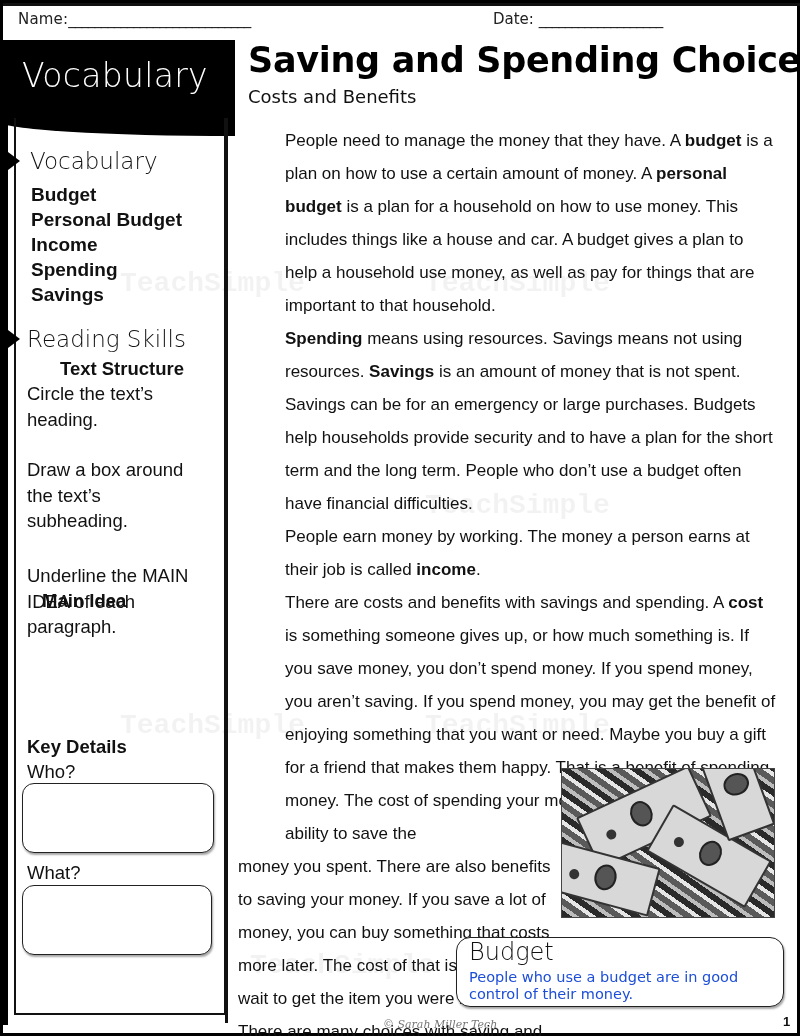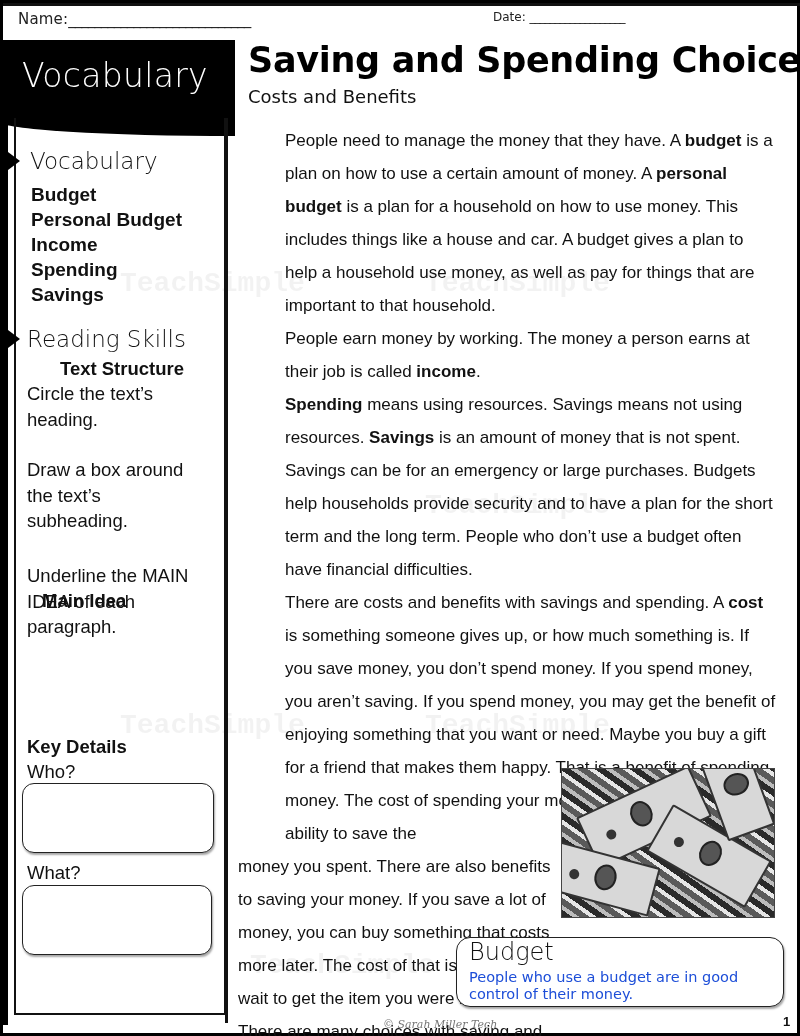--- a/index.html
+++ b/index.html
@@ -1,20 +1,20 @@
 <!DOCTYPE html>
 <html><head>
 <meta charset="utf-8">
 <style>
   html, body { margin:0; padding:0; background:#fff; }
   body { width:800px; height:1036px; position:relative; overflow:hidden; font-family:"Liberation Sans", sans-serif; color:#111; }
   .page-frame { position:absolute; left:0; top:0; width:794px; height:1030px; border:3px solid #000; background:#fff; }
   .page-frame::before { content:""; position:absolute; left:0; top:0; width:800px; height:3px; background:#111; }
   .name-line { position:absolute; left:18px; top:10px; font-family:"DejaVu Sans", sans-serif; font-size:15px; color:#222; letter-spacing:0.2px; }
-  .date-line { position:absolute; left:493px; top:10px; font-family:"DejaVu Sans", sans-serif; font-size:12px; color:#222; }
+  .date-line { position:absolute; left:493px; top:10px; font-family:"DejaVu Sans", sans-serif; font-size:15px; color:#222; }
   .blank { letter-spacing:-1px; }
 
   .sidebar-rail { position:absolute; left:0; top:40px; width:8px; height:985px; background:#000; }
   .subject-banner { position:absolute; left:0; top:40px; width:235px; height:78px; background:#000; border-bottom-right-radius:0; }
   .subject-banner-curve { position:absolute; left:0; top:100px; width:235px; height:36px; background:#000; border-radius:0 0 0 100% / 0 0 0 40%; }
   .subject-title { position:absolute; left:22px; top:56px; color:#fff; font-family:"DejaVu Sans", sans-serif; font-size:33px; font-weight:300; letter-spacing:0.3px; }
 
   .sidebar-box { position:absolute; left:14px; top:118px; width:208px; height:895px; border:2px solid #111; border-top:none; background:rgba(255,255,255,0.0); }
   .sidebar-divider { position:absolute; left:225px; top:118px; width:3px; height:905px; background:#111; }
 
@@ -110,22 +110,22 @@
 <div class="sb-text" style="top:759px;">Who?</div>
 <div class="answer-box" style="top:783px;"></div>
 <div class="sb-text" style="top:860px;">What?</div>
 <div class="answer-box" style="top:885px; width:188px;"></div>
 
 <div class="main-title">Saving and Spending Choices</div>
 <div class="main-subtitle">Costs and Benefits</div>
 
 <div class="article">
   <p class="indent"><span>People need to manage the money that they have. A </span><b>budget</b><span> is a plan on how to use a certain amount of money. A </span><b>personal budget</b><span> is a plan for a household on how to use money. This includes things like a house and car. A budget gives a plan to help a household use money, as well as pay for things that are important to that household.</span></p>
+  <p class="indent"><b>Spending</b><span> means using resources. Savings means not using resources. </span><b>Savings</b><span> is an amount of money that is not spent. Savings can be for an emergency or large purchases. Budgets help households provide security and to have a plan for the short term and the long term. People who don’t use a budget often have financial difficulties.</span></p>
   <p class="indent"><span>People earn money by working.  The money a person earns at their job is called </span><b>income</b><span>.</span></p>
-  <p class="indent"><b>Spending</b><span> means using resources. Savings means not using resources. </span><b>Savings</b><span> is an amount of money that is not spent. Savings can be for an emergency or large purchases. Budgets help households provide security and to have a plan for the short term and the long term. People who don’t use a budget often have financial difficulties.</span></p>
   <p class="indent"><span>There are costs and benefits with savings and spending. A </span><b>cost</b><span> is something someone gives up, or how much something is. If you save money, you don’t spend money. If you spend money, you aren’t saving. If you spend money, you may get the benefit of enjoying something that you want or need.  Maybe you buy a gift for a friend that makes them happy. That is a benefit of spending money.  The cost of spending your money though, is losing the ability to save the</span></p>
   <p class="wrap-zone">money you spent.  There are also benefits to saving your money.  If you save a lot of money, you can buy something that costs more later.  The cost of that is having to wait to get the item you were hoping for. There are many choices with saving and spending money.</p>
 </div>
 
 <div class="money-photo" title="Pile of one-dollar bills">
   <div class="bill" style="left:20px;top:20px;width:120px;height:52px;transform:rotate(-25deg);">
       <div class="portrait"></div>
       <div class="seal"></div>
     </div>
   <div class="bill" style="left:90px;top:60px;width:110px;height:50px;transform:rotate(30deg);">

